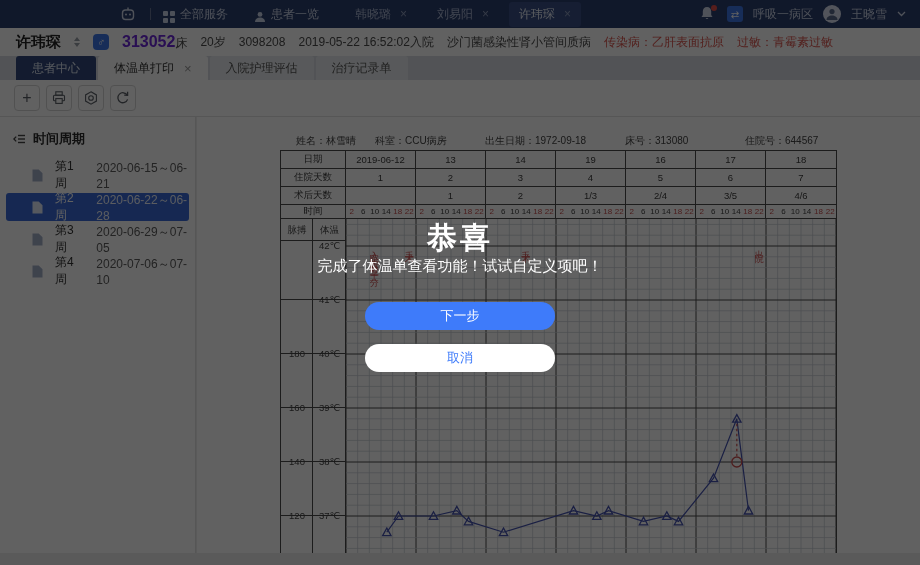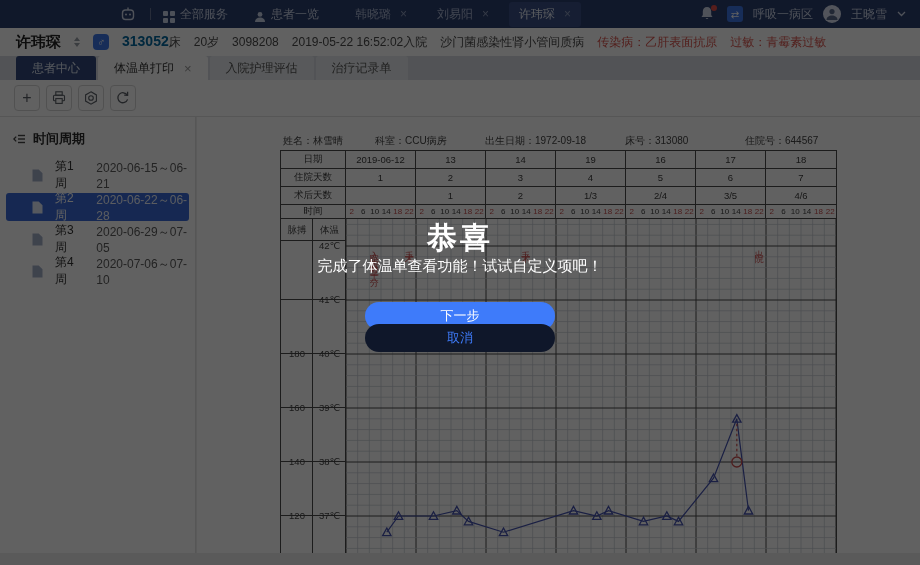--- a/index.html
+++ b/index.html
@@ -21,21 +21,21 @@
 .transfer{width:16px;height:16px;border-radius:3px;background:#3e78e8;color:#fff;font-size:10px;display:flex;align-items:center;justify-content:center}
 .avatar{width:18px;height:18px;border-radius:50%;background:#d7deee;display:flex;align-items:center;justify-content:center;overflow:hidden}
 
 .patientbar{position:absolute;top:28px;left:0;right:0;height:28px;background:#fff;display:flex;align-items:center;padding-left:16px;font-size:12px;color:#4a4a4a;gap:13px;white-space:nowrap}
 .p-name{font-size:15px;font-weight:bold;color:#222}
 .sort-icon{display:flex;flex-direction:column;gap:2px}
 .sort-icon i{display:block;width:0;height:0;border-left:3.5px solid transparent;border-right:3.5px solid transparent}
 .sort-up{border-bottom:4px solid #9aa0a8}
 .sort-down{border-top:4px solid #9aa0a8}
 .gender{width:16px;height:16px;border-radius:4px;background:#3e78e8;color:#fff;font-size:11px;display:flex;align-items:center;justify-content:center}
-.p-bed b{font-size:14px;color:#0369a1}
+.p-bed b{font-size:16px;color:#6d28d9}
 .p-red{color:#d9544d}
 
 .tabrow{position:absolute;top:56px;left:0;right:0;height:24px;background:#d7dbe1;display:flex;align-items:stretch;padding-left:16px;font-size:12px}
 .tr-tab{display:flex;align-items:center;padding:0 16px;background:#e8ebef;color:#555;margin-right:2px;border-radius:3px 3px 0 0;cursor:pointer}
 .tr-tab.dark{background:#33497b;color:#dde5f2}
 .tr-tab.active{background:#fff;color:#333}
 .tr-close{margin-left:10px;color:#999;font-size:13px}
 
 .toolbar{position:absolute;top:80px;left:0;right:0;height:37px;background:#fff;border-bottom:1px solid #e3e3e3;display:flex;align-items:center;padding-left:14px;gap:6px}
 .tool-btn{width:26px;height:26px;border:1px solid #d6d6d6;border-radius:4px;background:#fff;display:flex;align-items:center;justify-content:center;color:#5a5f66;font-size:16px;cursor:pointer}
@@ -70,21 +70,21 @@
 #chart-svg{position:absolute;left:65px;top:0}
 .ann{position:absolute;top:24px;writing-mode:vertical-rl;text-orientation:upright;font-size:9px;color:#cc4f4f;letter-spacing:3.5px;line-height:10px;white-space:nowrap}
 
 .bstrip{position:absolute;left:0;right:0;top:553px;height:12px;background:#ececec}
 
 .overlay{position:absolute;inset:0;background:rgba(0,0,0,.62);z-index:40}
 .m-title{position:absolute;top:218px;left:0;right:0;text-align:center;font-size:30px;font-weight:bold;color:#fff;letter-spacing:3px;z-index:50}
 .m-sub{position:absolute;top:257px;left:0;right:0;text-align:center;font-size:15px;color:#fff;z-index:50}
 .m-btn{position:absolute;left:365px;width:190px;height:28px;border-radius:14px;border:none;font-size:13px;z-index:50;cursor:pointer;font-family:inherit}
 .m-next{top:302px;background:#3e7bfa;color:#fff}
-.m-cancel{top:324px;background:#0f172a;color:#3e7bfa}
+.m-cancel{top:344px;background:#ffffff;color:#3e7bfa}
 svg{display:block}
 </style>
 </head>
 <body>
 
 <div class="stage">
 
   <header class="topbar">
     <div class="tb-left">
       <div class="logo">
@@ -265,21 +265,21 @@
           </span>
           <span class="sb-name">第4周</span>
           <span class="sb-range">2020-07-06～07-10</span>
         </div>
       </div>
   </aside>
 
   <main class="main">
     <div class="sheet">
       <div class="sheet-info" id="sheet-info">
-          <span class="info-pair" style="left: 3px;">姓名：林雪晴</span>
+          <span class="info-pair" style="left: 16px;">姓名：林雪晴</span>
           <span class="info-pair" style="left: 95px;">科室：CCU病房</span>
           <span class="info-pair" style="left: 205px;">出生日期：1972-09-18</span>
           <span class="info-pair" style="left: 345px;">床号：313080</span>
           <span class="info-pair" style="left: 465px;">住院号：644567</span>
         </div>
       <div class="sheet-table">
         <div class="srow" id="row-date">
             <div class="scell slabel">日期</div>
             <div class="scell day">2019-06-12</div>
             <div class="scell day">13</div>

